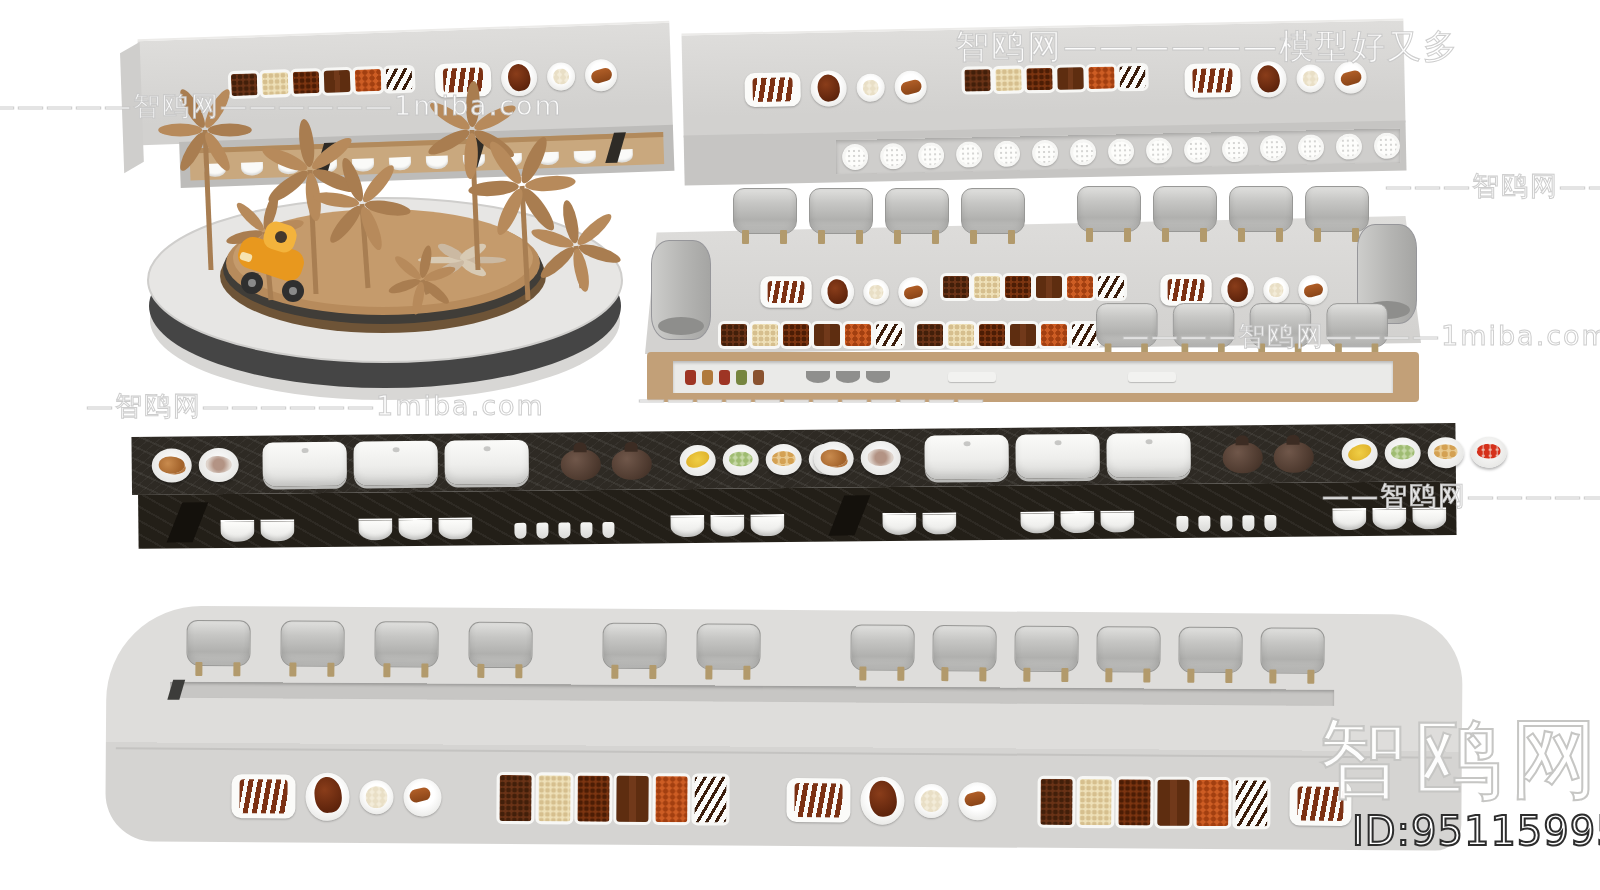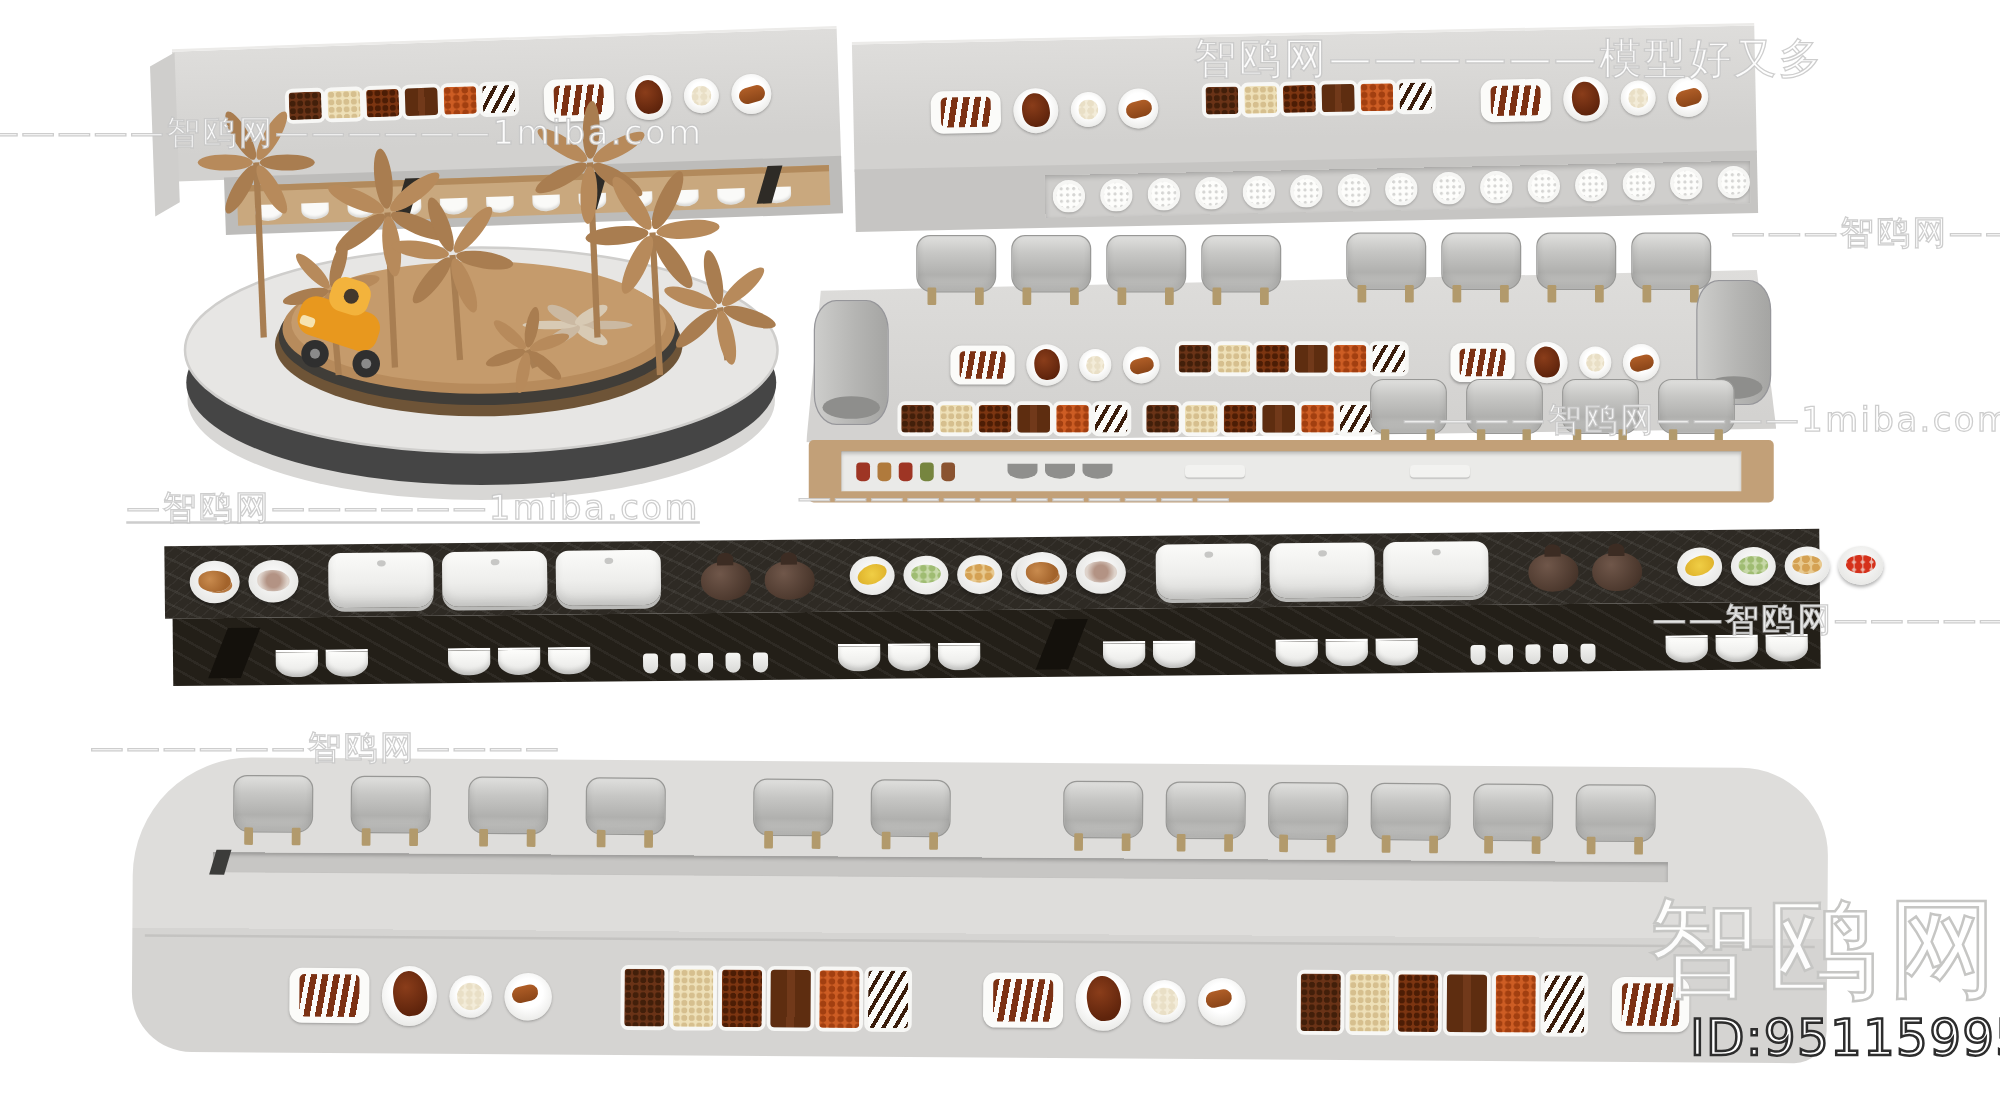--- a/index.html
+++ b/index.html
@@ -182,21 +182,21 @@
 
   
   .wm{position:absolute;white-space:nowrap;color:rgba(255,255,255,.92);
     -webkit-text-stroke:1px rgba(196,196,196,.85);letter-spacing:2px;font-size:27px;
     pointer-events:none;text-align:center;}
   .wm-tr{left:955px;top:24px;font-size:34px;}
   .wm-tl{left:-12px;top:88px;}
   .wm-ru{left:1385px;top:168px;}
   .wm-mr{left:1122px;top:318px;}
   .wm-md{left:638px;top:383px;}
-  .wm-ml{left:101px;top:388px;text-decoration:underline;}
+  .wm-ml{left:86px;top:388px;}
   .wm-rl{left:1322px;top:478px;}
   .wm-ll{left:72px;top:580px;}
   .wm-bc{left:368px;top:768px;font-size:46px;letter-spacing:4px;
     color:rgba(235,235,235,.55);-webkit-text-stroke:1.5px rgba(150,150,150,.6);
     display:flex;align-items:center;gap:10px;}
   .wm-logo{width:46px;height:46px;flex:0 0 auto;opacity:.55;}
   .brand-big{position:absolute;left:1318px;top:700px;font-size:88px;letter-spacing:8px;
     color:rgba(255,255,255,.95);-webkit-text-stroke:2px #c6c6c4;white-space:nowrap;}
   .model-id{position:absolute;left:1352px;top:808px;font-size:40px;letter-spacing:1px;
     color:#ffffff;-webkit-text-stroke:2px #2d2d2d;font-weight:500;white-space:nowrap;}
@@ -601,17 +601,16 @@
     </div>
   </div>
 
   <div class="wm wm-tl">—————智鸥网——————1miba.com</div>
   <div class="wm wm-tr">智鸥网——————模型好又多</div>
   <div class="wm wm-ru">———智鸥网———</div>
   <div class="wm wm-mr">————智鸥网————1miba.com</div>
   <div class="wm wm-md">————————————</div>
   <div class="wm wm-ml">—智鸥网——————1miba.com</div>
   <div class="wm wm-rl">——智鸥网——————</div>
-  <div class="wm wm-ll">——————智鸥网————</div>
   <div class="brand-big">智鸥网</div>
   <div class="model-id">ID:951159952</div>
 
 </div>
 
 </body></html>

